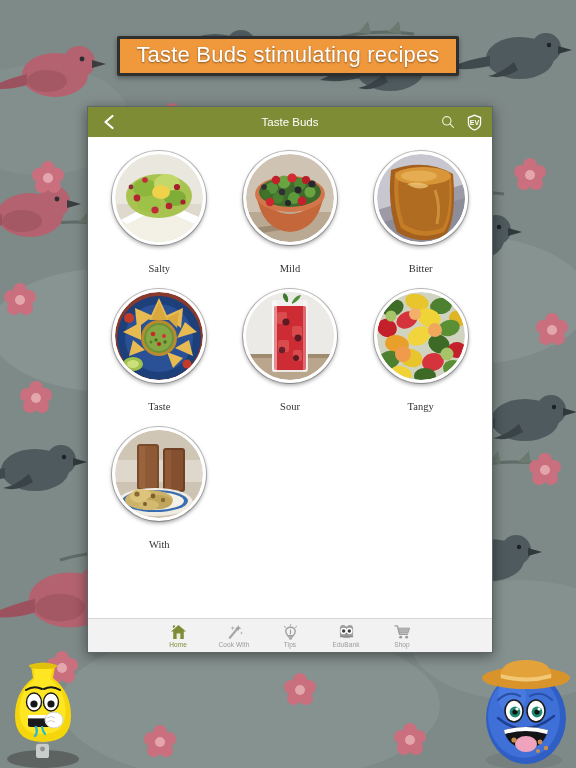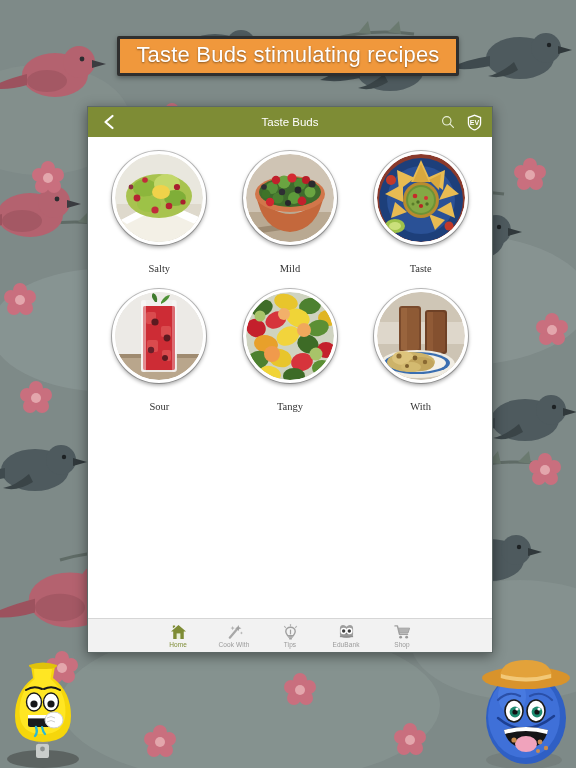--- a/index.html
+++ b/index.html
@@ -328,20 +328,37 @@
             <circle cx="66" cy="30" r="3.6" fill="#2a2a2e"></circle>
             <circle cx="52" cy="36" r="3.4" fill="#26262b"></circle>
             <circle cx="36" cy="38" r="3.2" fill="#2f2f34"></circle>
             <circle cx="42" cy="49" r="3" fill="#26262b"></circle>
             <circle cx="18" cy="33" r="2.8" fill="#2f2f34"></circle>
           </svg>
         </div>
         <div class="tile-label">Mild</div>
       </div>
 
+      <div class="tile">
+        <div class="tile-circle">
+          <svg viewBox="0 0 88 88">
+            <rect width="88" height="88" fill="#c8c7cf"></rect>
+            <path d="M0 56 L88 30 L88 88 L0 88 Z" fill="#9b9aa6"></path>
+            <path d="M0 70 L88 44 L88 88 L0 88 Z" fill="#8d8c99"></path>
+            <path d="M14 16 q34 -12 62 4 q4 46 -8 62 q-26 10 -48 -4 q-10 -26 -6 -62 Z" fill="#a4601f"></path>
+            <path d="M18 18 q32 -10 56 4 q3 42 -7 56 q-24 9 -43 -4 q-9 -24 -6 -56 Z" fill="#c57c26"></path>
+            <path d="M22 20 q28 -8 50 4 q2 38 -7 50 q-21 8 -38 -4 q-8 -22 -5 -50 Z" fill="#b06c20"></path>
+            <ellipse cx="46" cy="22" rx="28" ry="9" fill="#d89638"></ellipse>
+            <ellipse cx="42" cy="22" rx="18" ry="5.5" fill="#e8b057" opacity="0.85"></ellipse>
+            <path d="M30 30 q12 -4 22 2 q-10 6 -22 -2 Z" fill="#f0c878" opacity="0.75"></path>
+            <path d="M58 36 q6 16 2 34" stroke="#e0a84e" stroke-width="3" fill="none" opacity="0.6"></path>
+          </svg>
+        </div>
+        <div class="tile-label">Bitter</div>
+      </div>
 
       <div class="tile">
         <div class="tile-circle">
           <svg viewBox="0 0 88 88">
             <rect width="88" height="88" fill="#8a3a2c"></rect>
             <circle cx="44" cy="46" r="42" fill="#1d3f7a"></circle>
             <circle cx="44" cy="46" r="34" fill="#2a5196"></circle>
             <g fill="#e8bb52">
               <polygon points="44,6 54,28 34,28"></polygon>
               <polygon points="68,16 66,36 50,24"></polygon>

